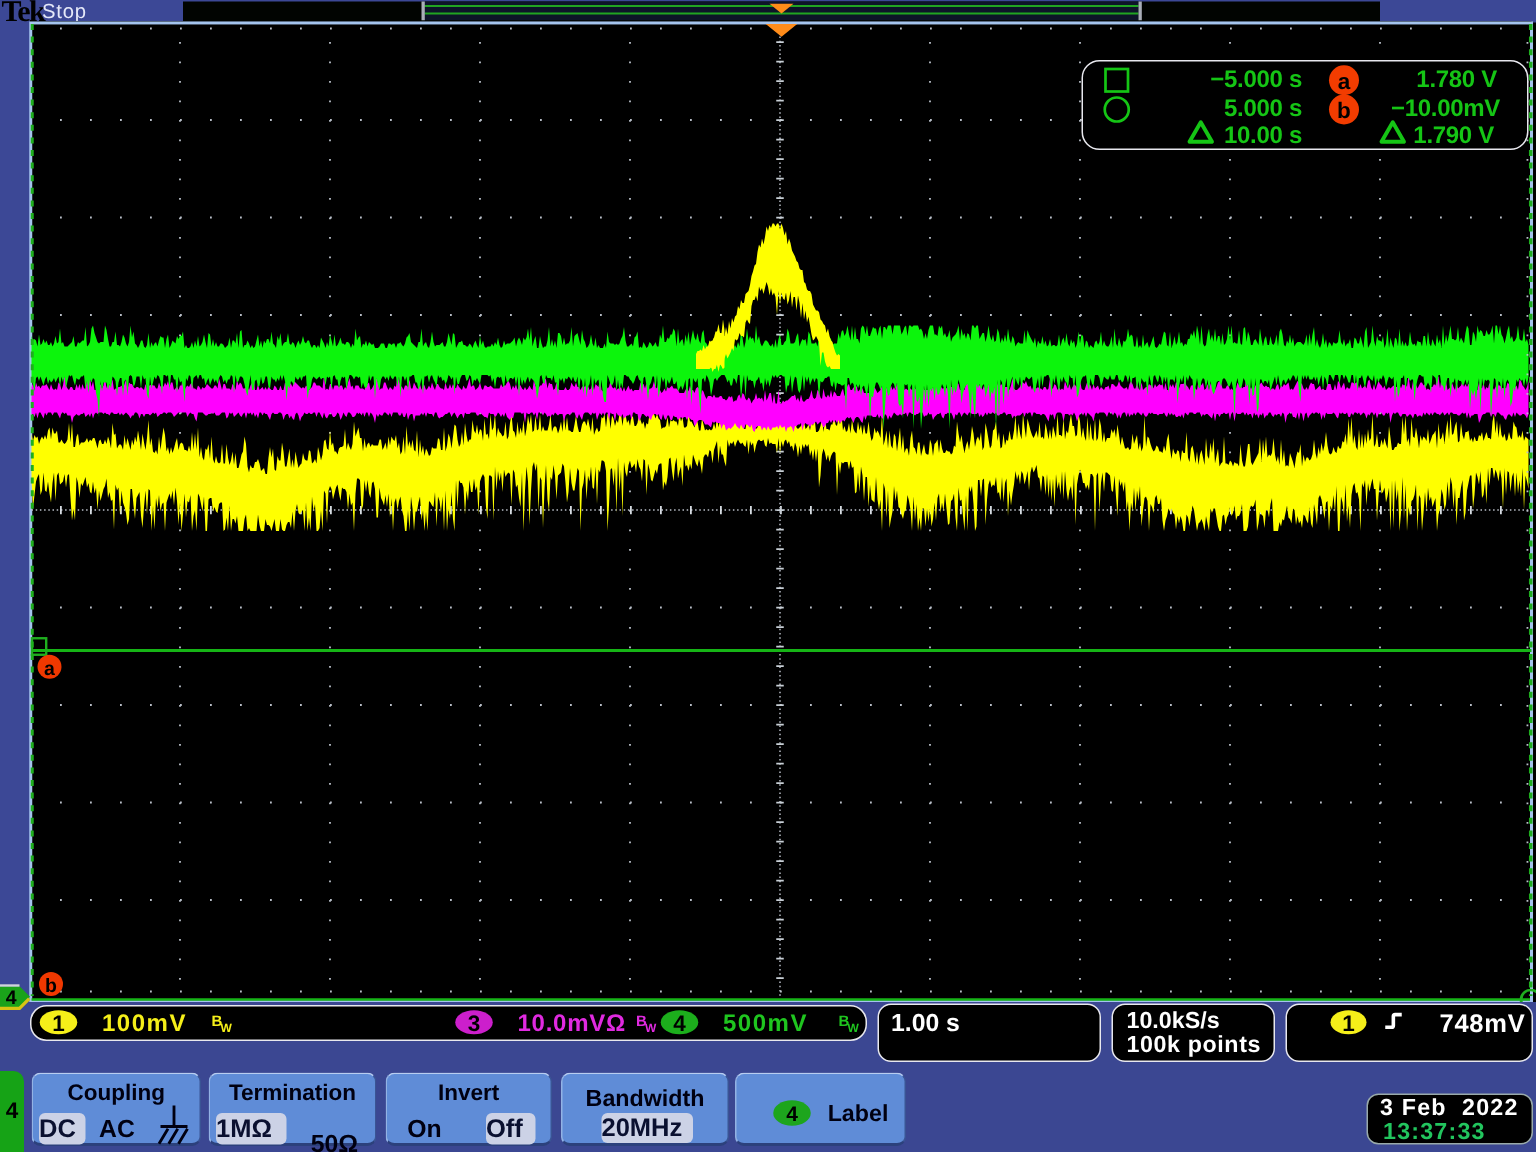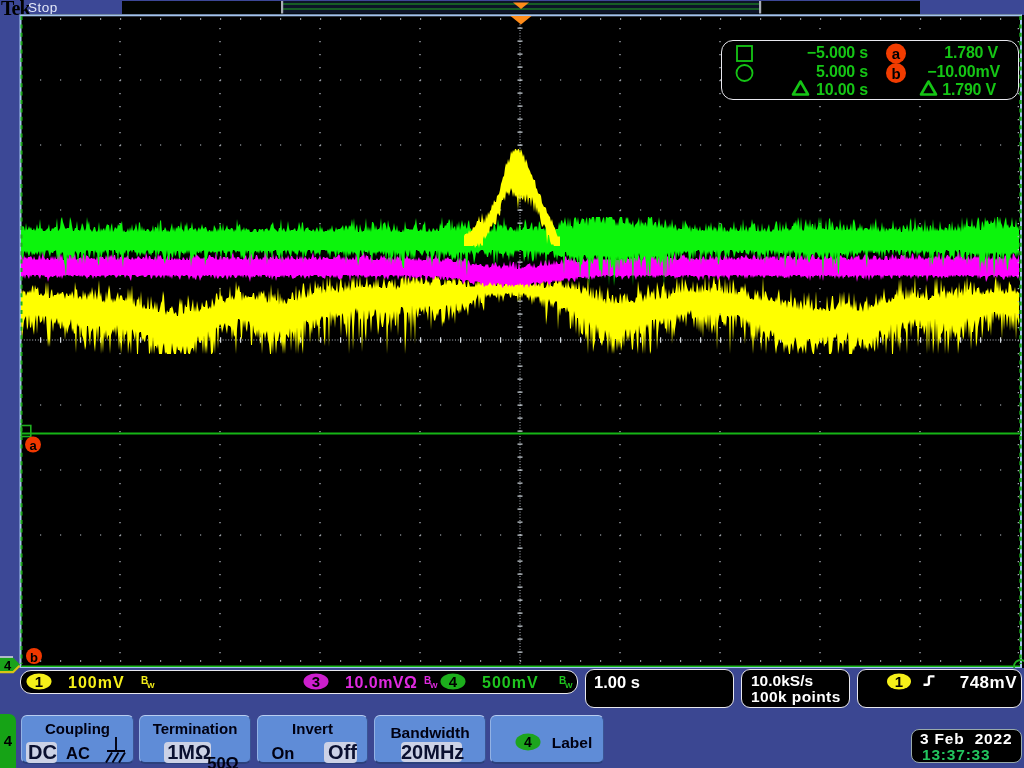--- a/index.html
+++ b/index.html
@@ -16,21 +16,21 @@
 #srbox  { left:741px; top:669px; width:109px; height:39px; border-radius:9px;}
 #trbox  { left:857px; top:669px; width:165px; height:39px; border-radius:9px;}
 #datebox{ left:911px; top:729px; width:111px; height:34px; border-radius:8px; border:1px solid #9aa; }
 .rtext { position:absolute; font-size:16px; font-weight:bold; white-space:pre; }
 #menubar { position:absolute; left:0; top:668px; width:1024px; height:100px; background:#3b4792; }
 .btn { position:absolute; top:715px; height:49px; background:#5f8cd7; border-radius:6px;
   border-top:1.5px solid #b8cdf0; border-left:1.5px solid #93b2e4; border-right:1.5px solid #3a5494;
   border-bottom:2px solid #2c417c; color:#000a22; }
 .btitle { position:absolute; width:100%; top:4px; text-align:center; font-size:15px; font-weight:bold; color:#001; }
 .sel { position:absolute; background:#ccd2e6; border-radius:4px; color:#0a1030; font-weight:bold;
-  font-size:20px; text-align:right; }
+  font-size:17px; text-align:left; }
 .uns { position:absolute; color:#001; font-weight:bold; font-size:16.5px; text-align:center; }
 </style></head>
 <body>
 <div id="scr">
 
 <div id="topbar">
       <div id="topblack"></div>
  <div id="tek">Tek</div>
       <div id="stopword">Stop</div>
  <svg class="abs" style="left:0;top:0" width="1024" height="15">
@@ -154,21 +154,21 @@
   <div class="btitle">Coupling</div>
   <div class="sel" style="left:4px; top:26px; width:31px; height:21px; line-height:21px;">DC</div>
   <div class="uns" style="left:42px; top:28px; width:28px;">AC</div>
   <svg class="abs" style="left:81px; top:20px;" width="26" height="30">
     <path d="M13,1 v14 M4,15 h18 M9,16.5 l-6,10 M15.5,16.5 l-6,10 M22,16.5 l-6,10" stroke="#001" stroke-width="1.9" fill="none"></path>
   </svg>
 </div>
 
 <div class="btn" style="left:139px; width:112px;">
   <div class="btitle">Termination</div>
-  <div class="sel" style="left:4px; top:26px; width:47px; height:21px; line-height:21px;margin-left:20px;">1MΩ</div>
+  <div class="sel" style="left:4px; top:26px; width:47px; height:21px; line-height:21px;">1MΩ</div>
   <div class="uns" style="left:62px; top:38px; width:42px;text-align:center;">50Ω</div>
 </div>
 
 <div class="btn" style="left:257px; width:111px;">
   <div class="btitle">Invert</div>
   <div class="uns" style="left:10px; top:28px; width:30px;">On</div>
   <div class="sel" style="left:66px; top:26px; width:33px; height:21px; line-height:21px;">Off</div>
 </div>
 
 <div class="btn" style="left:374px; width:112px;">

